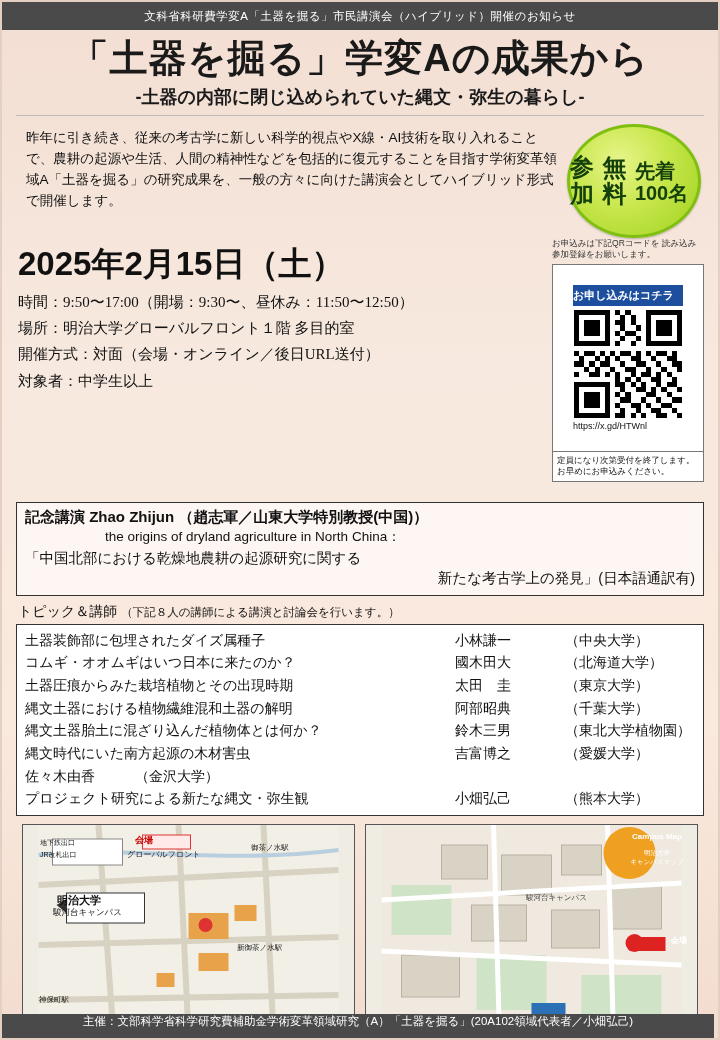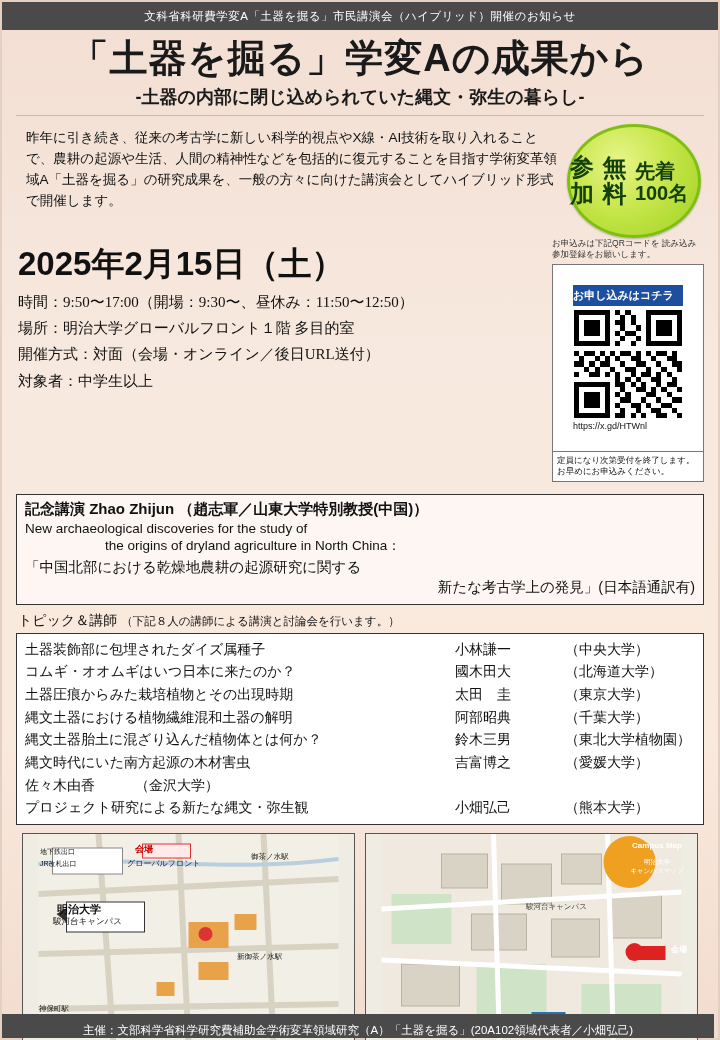--- a/index.html
+++ b/index.html
@@ -69,21 +69,21 @@
   }
   .qrimg{width:108px;height:108px;margin:0 auto;display:block;}
   .qrurl{font-size:9px;font-weight:normal;margin-top:3px;color:#111;}
   .qrwarn{
     border:1px solid #777;border-top:0;background:#fff;
     font-size:8.5px;color:#111;padding:3px 4px;line-height:1.35;text-align:left;
   }
   
   .keynote{
     border:1px solid #333;background:#fdf6f2;
-    padding:5px 8px 7px;margin-top:12px;box-sizing:border-box;
+    padding:5px 8px 7px;margin-top:20px;box-sizing:border-box;
   }
   .kn-l1{font-size:15px;font-weight:bold;color:#111;}
   .kn-l2{font-size:13.5px;color:#111;margin-top:2px;}
   .kn-l3{font-size:13.5px;color:#111;margin-top:1px;padding-left:80px;}
   .kn-l4{font-size:14.5px;color:#111;margin-top:3px;}
   .kn-l5{font-size:14.5px;color:#111;margin-top:1px;text-align:right;}
   
   .topics-head{font-size:14px;margin:7px 0 3px 2px;color:#111;}
   .topics-head .note{font-size:11.5px;}
   .topics{
@@ -97,21 +97,21 @@
   
   .maps{display:flex;gap:10px;margin-top:8px;padding:0 6px;}
   .mapbox{
     flex:1;height:210px;border:1px solid #555;background:#efece4;
     position:relative;overflow:hidden;
   }
   
   .access{font-size:12.5px;line-height:1.5;color:#111;margin:7px 0 0 10px;}
   .footer{
     position:absolute;left:0;right:4px;bottom:0;height:24px;background:#4a4a4a;
-    color:#fff;display:flex;align-items:flex-end;justify-content:center;font-size:11.5px;
+    color:#fff;display:flex;align-items:flex-start;justify-content:center;font-size:11.5px;
   }
 </style>
 </head>
 <body>
 
 <div class="poster">
 
   <div class="topbar">
     <span>文科省科研費学変A「土器を掘る」市民講演会（ハイブリッド）開催のお知らせ</span>
   </div>
@@ -257,21 +257,20 @@
           </svg>
           <div class="qrurl">https://x.gd/HTWnl</div>
         </div>
         <div class="qrwarn">定員になり次第受付を終了します。
 お早めにお申込みください。</div>
       </div>
     </div>
 
     <div class="keynote">
       <div class="kn-l1">記念講演  Zhao Zhijun （趙志軍／山東大学特別教授(中国)）</div>
-      <div class="kn-l2">New archaeological discoveries for the study of</div>
       <div class="kn-l3">the origins of dryland agriculture in North China：</div>
       <div class="kn-l4">「中国北部における乾燥地農耕の起源研究に関する</div>
       <div class="kn-l5">新たな考古学上の発見」(日本語通訳有)</div>
     </div>
 
     <div class="topics-head">
       <span>トピック＆講師</span>
       <span class="note">（下記８人の講師による講演と討論会を行います。）</span>
     </div>
 

